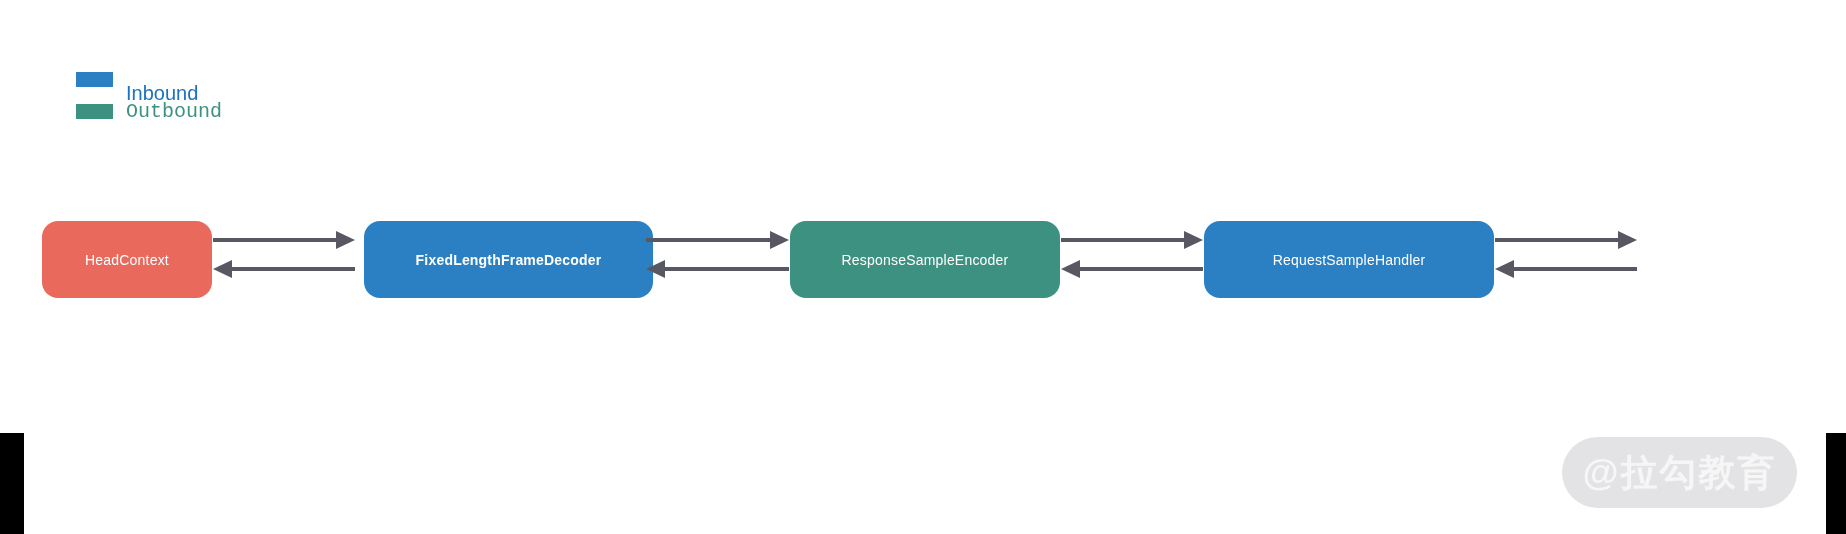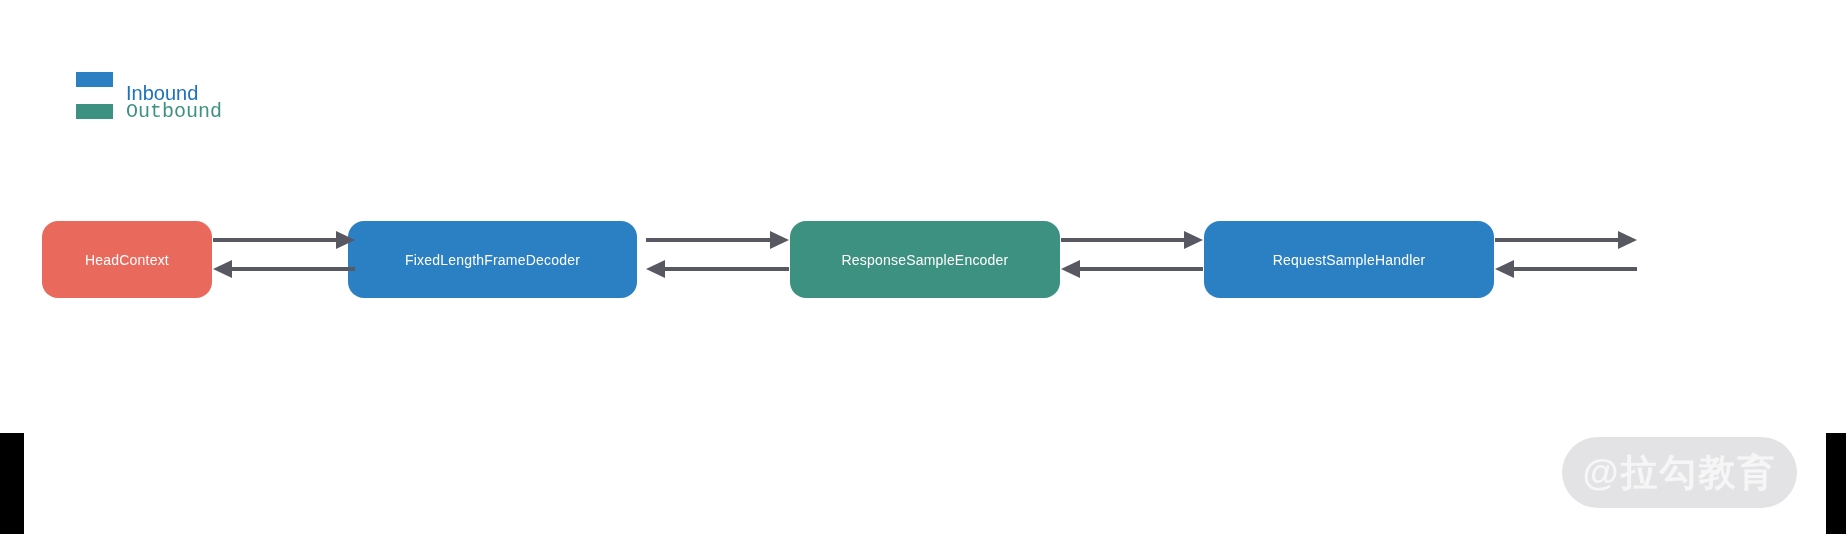--- a/index.html
+++ b/index.html
@@ -28,21 +28,21 @@
   .legend-label-outbound{color:var(--legend-green);font-family:Liberation Mono, monospace;}
 
   
   .node{position:absolute;top:221px;height:77px;border-radius:16px;
     display:flex;align-items:center;justify-content:center;
     color:#ffffff;font-size:14px;font-weight:500;letter-spacing:0.2px;}
   .node-context{background:var(--red);}
   .node-inbound{background:var(--blue);}
   .node-outbound{background:var(--green);}
   .node-head{left:42px;width:170px;}
-  .node-decoder{left:348px;width:289px;}
+  .node-decoder{left:364px;width:289px;font-weight:bold;}
   .node-encoder{left:790px;width:270px;}
   .node-handler{left:1204px;width:290px;}
   .node-tail{left:1638px;width:164px;}
 
   
   .arrow{position:absolute;height:18px;}
   .arrow::before{content:'';position:absolute;top:7px;height:4px;background:var(--arrow);}
   .arrow-right::before{left:0;right:15px;}
   .arrow-right::after{content:'';position:absolute;right:0;top:0;width:0;height:0;
     border-top:9px solid transparent;border-bottom:9px solid transparent;

